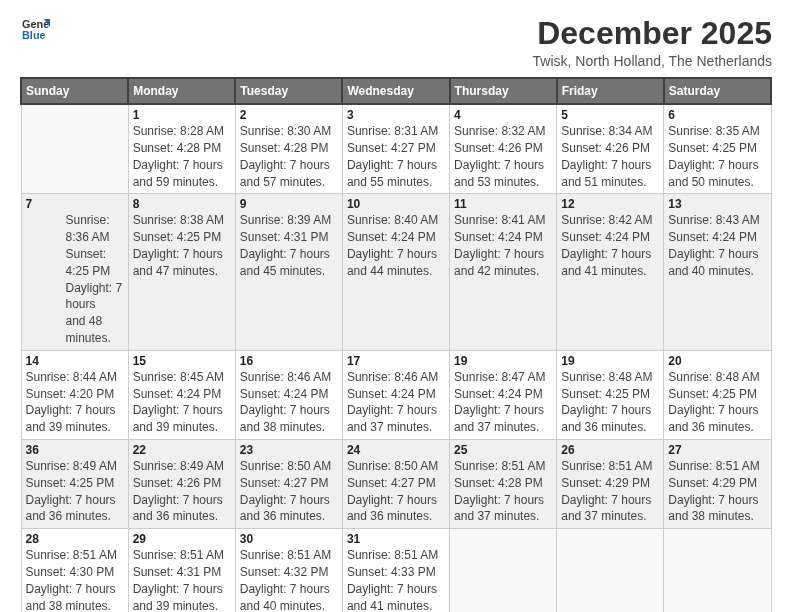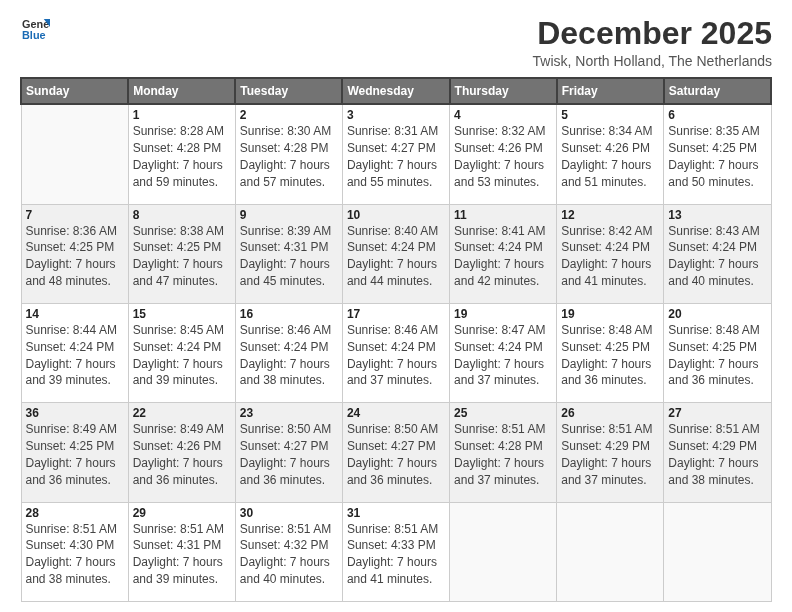--- a/index.html
+++ b/index.html
@@ -169,21 +169,21 @@
             <span class="day-number">6</span>
             <div class="day-info" style="white-space: pre-line;">Sunrise: 8:35 AM
 Sunset: 4:25 PM
 Daylight: 7 hours
 and 50 minutes.</div>
           </td>
         </tr>
         <tr class="row-shaded">
           <td>
             <span class="day-number">7</span>
-            <div class="day-info" style="white-space: pre-line;">Sunrise: 8:36 AM
+            <div class="day-info" style="white-space: pre-line; margin-left: 40px;">Sunrise: 8:36 AM
 Sunset: 4:25 PM
 Daylight: 7 hours
 and 48 minutes.</div>
           </td>
           <td>
             <span class="day-number">8</span>
             <div class="day-info" style="white-space: pre-line;">Sunrise: 8:38 AM
 Sunset: 4:25 PM
 Daylight: 7 hours
 and 47 minutes.</div>
@@ -221,21 +221,21 @@
             <div class="day-info" style="white-space: pre-line;">Sunrise: 8:43 AM
 Sunset: 4:24 PM
 Daylight: 7 hours
 and 40 minutes.</div>
           </td>
         </tr>
         <tr class="row-white">
           <td>
             <span class="day-number">14</span>
             <div class="day-info" style="white-space: pre-line;">Sunrise: 8:44 AM
-Sunset: 4:24 PM
+Sunset: 4:20 PM
 Daylight: 7 hours
 and 39 minutes.</div>
           </td>
           <td>
             <span class="day-number">15</span>
             <div class="day-info" style="white-space: pre-line;">Sunrise: 8:45 AM
 Sunset: 4:24 PM
 Daylight: 7 hours
 and 39 minutes.</div>
           </td>

